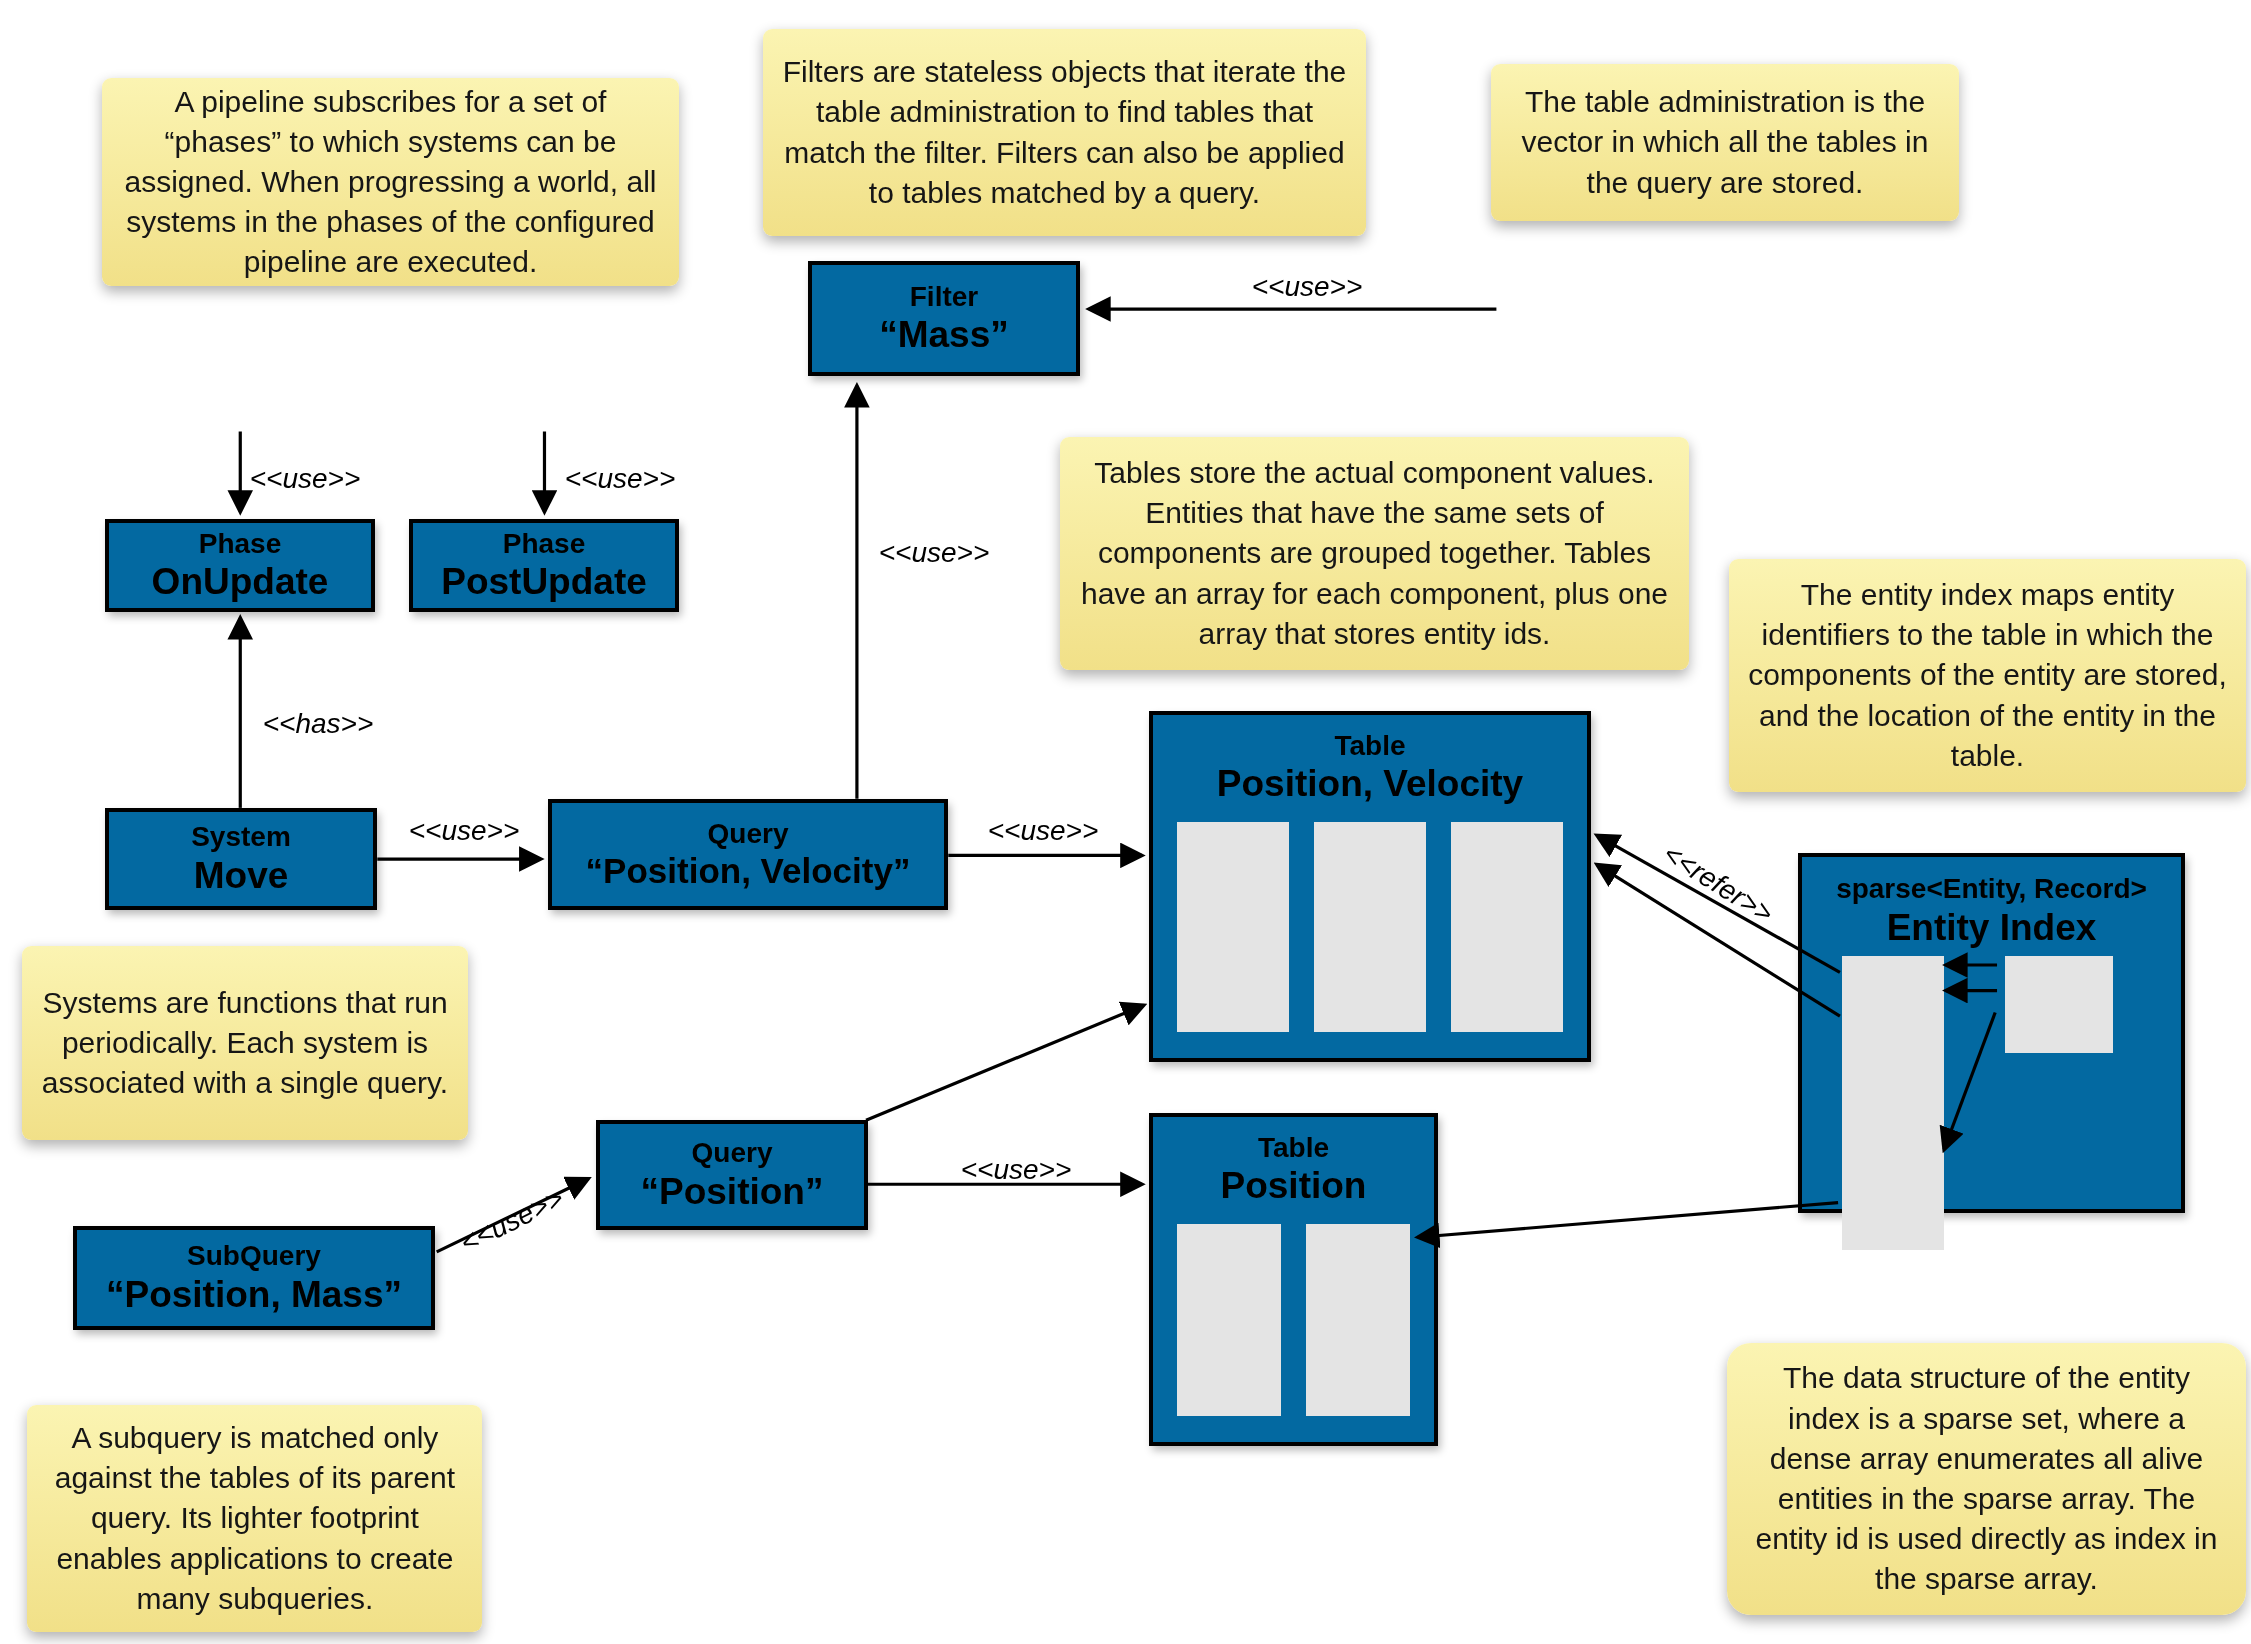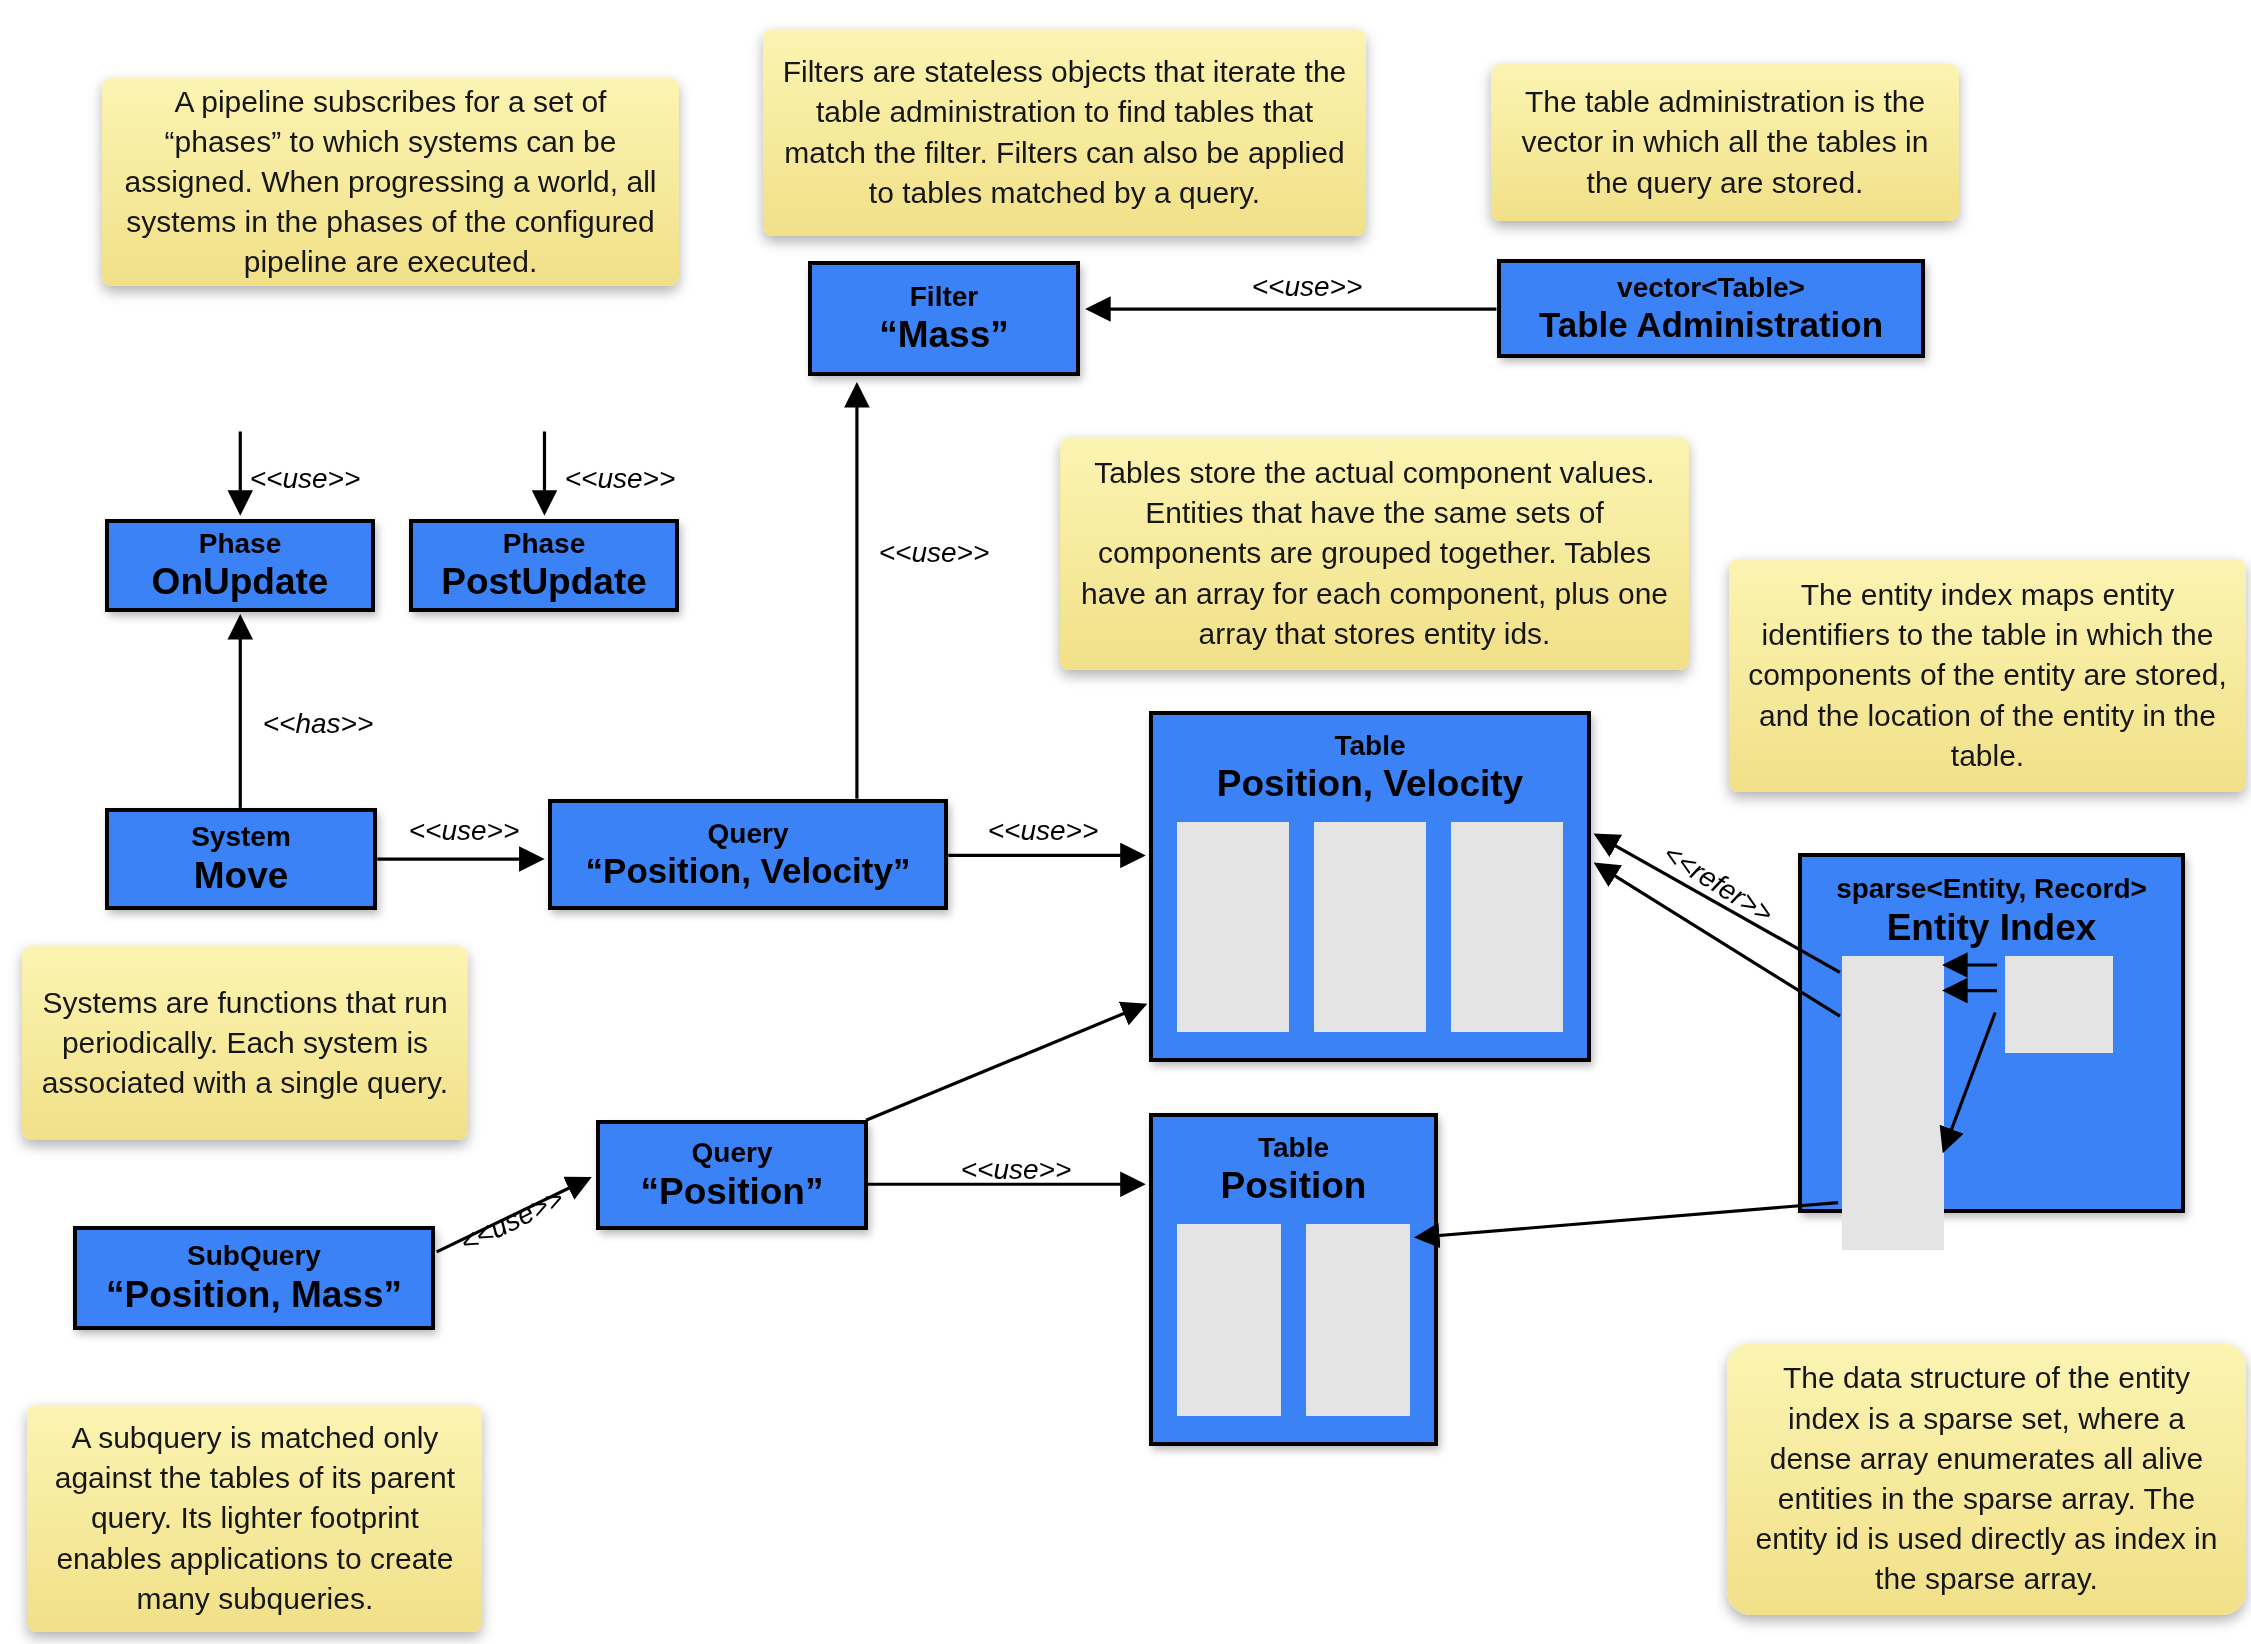--- a/index.html
+++ b/index.html
@@ -16,21 +16,21 @@
     border-radius:9.1px;
     box-shadow:0 5.5px 12.8px rgba(0,0,0,0.30);
     display:flex;align-items:center;justify-content:center;
     text-align:center;
     font-size:30px;line-height:1.34;color:#161616;
     padding:11px 18.3px;box-sizing:border-box;
     z-index:2;
   }
   .ubox{
     position:absolute;
-    background:#3b82f6;
+    background:#0369a1;
     border:4.6px solid var(--box-border,#000);
     box-sizing:border-box;
     display:flex;flex-direction:column;align-items:center;justify-content:center;
     text-align:center;
     box-shadow:2.7px 4.6px 8.2px rgba(0,0,0,0.28);
     z-index:3;
   }
   .ubox .t{font-weight:bold;font-size:28px;color:#000;white-space:nowrap;}
   .ubox .v{font-weight:bold;font-size:37px;color:#000;margin-top:1.8px;white-space:nowrap;}
   .ubox .v.v-sm{font-size:35px;}
@@ -106,24 +106,20 @@
   <div class="ubox" style="left:548px;top:799px;width:400px;height:111px;">
     <div class="t">Query</div>
     <div class="v v-sm">“Position, Velocity”</div>
   </div>
 
   <div class="ubox" style="left:808px;top:261px;width:272px;height:115px;">
     <div class="t">Filter</div>
     <div class="v">“Mass”</div>
   </div>
 
-  <div class="ubox" style="left:1497px;top:259px;width:428px;height:99px;">
-    <div class="t">vector&lt;Table&gt;</div>
-    <div class="v v-sm">Table Administration</div>
-  </div>
 
   <div class="ubox tablebox" style="left:1149px;top:711px;width:442px;height:351px;">
     <div class="t">Table</div>
     <div class="v">Position, Velocity</div>
     <div class="cols">
       <div class="col"></div>
       <div class="col"></div>
       <div class="col"></div>
     </div>
   </div>

